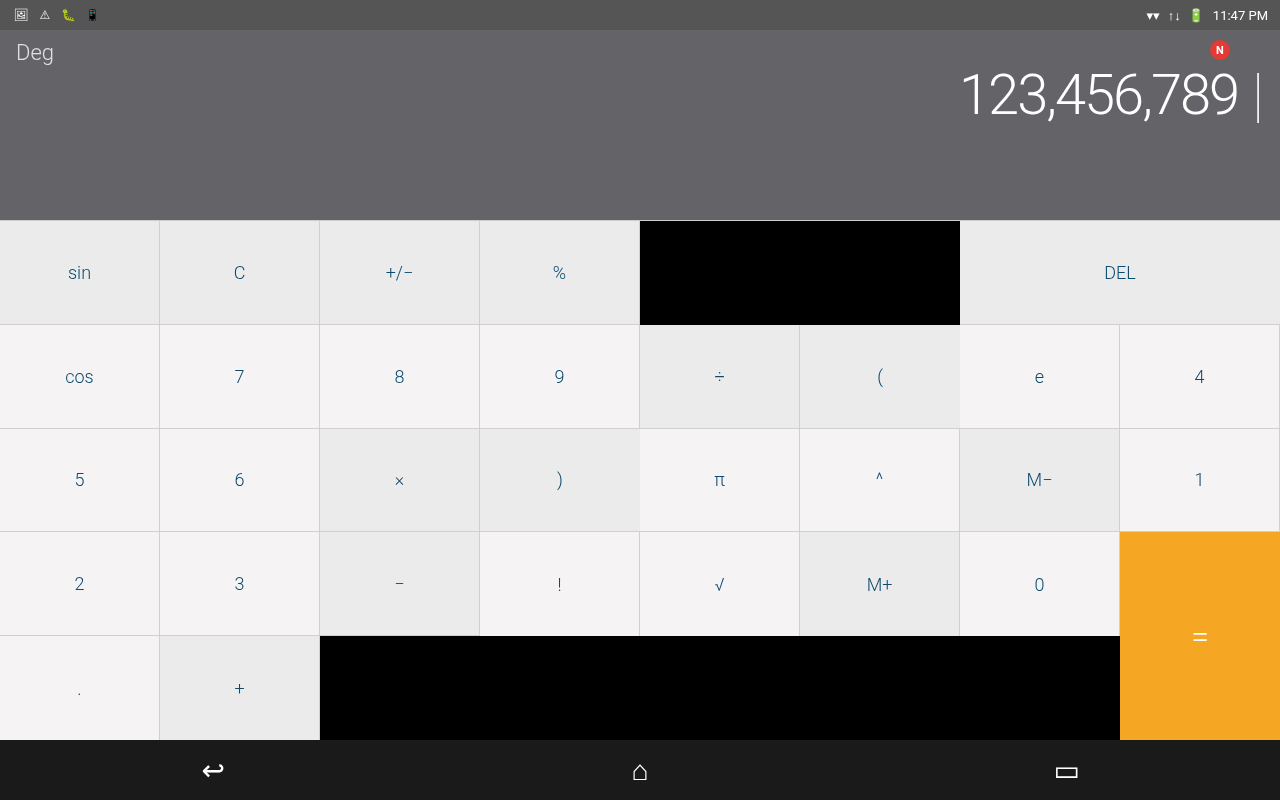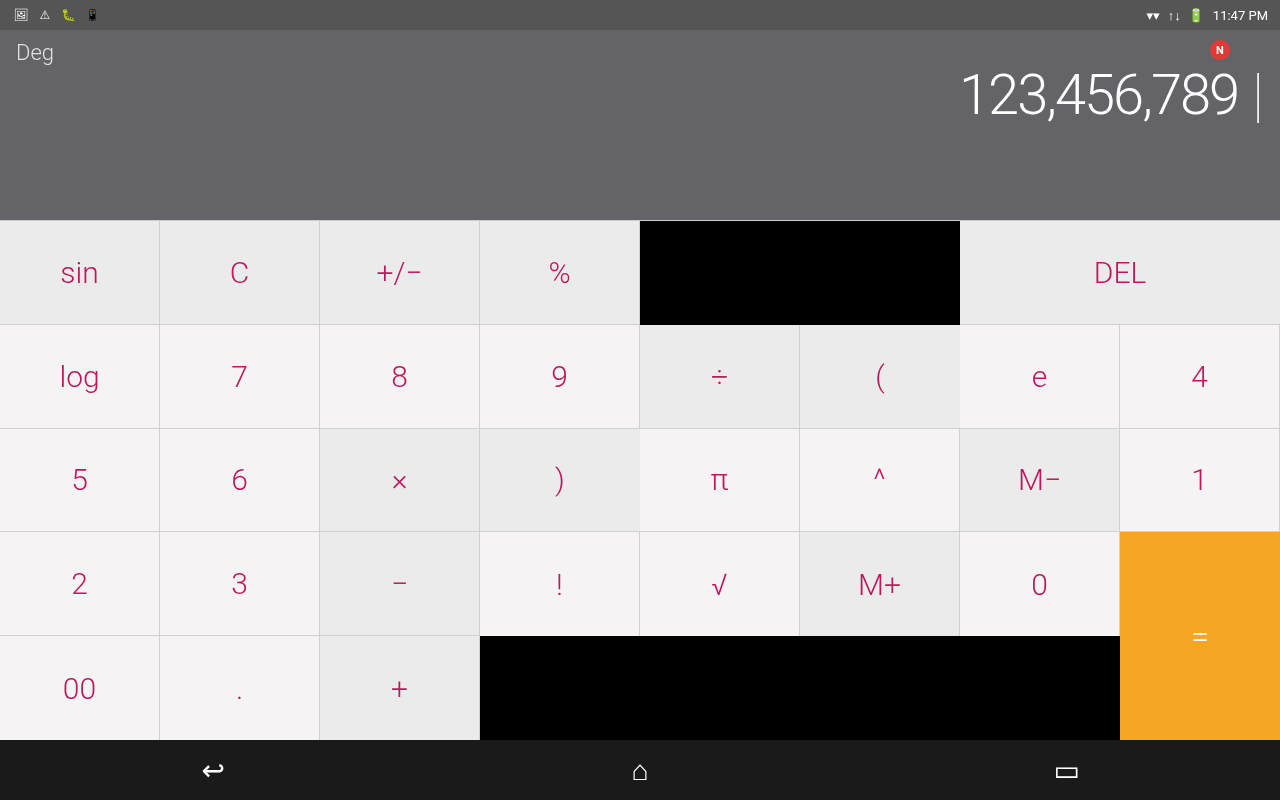--- a/index.html
+++ b/index.html
@@ -122,23 +122,23 @@
       display: grid;
       grid-template-columns: repeat(8, 1fr);
       grid-template-rows: repeat(5, 1fr);
       border-top: 1px solid #ccc;
     }
 
     .cell {
       display: flex;
       align-items: center;
       justify-content: center;
-      font-size: 30px;
+      font-size: 18px;
       font-weight: 300;
-      color: #be185d;
+      color: #0c4a6e;
       border-right: 1px solid #d0d0d0;
       border-bottom: 1px solid #d0d0d0;
       background: #f5f3f3;
       cursor: pointer;
       user-select: none;
     }
     .cell.light-gray { background: #ebebeb; }
     .cell.orange {
       background: #f5a623;
       color: #fff;
@@ -189,21 +189,21 @@
 </div>
 
 <div id="calc-grid">
 
   <div class="cell light-gray">sin</div>
   <div class="cell light-gray">C</div>
   <div class="cell light-gray">+/−</div>
   <div class="cell light-gray">%</div>
   <div class="cell light-gray cell-del">DEL</div>
 
-  <div class="cell">log</div>
+  <div class="cell">cos</div>
   <div class="cell">7</div>
   <div class="cell">8</div>
   <div class="cell">9</div>
   <div class="cell light-gray">÷</div>
   <div class="cell light-gray no-right-border">(</div>
 
   <div class="cell">e</div>
   <div class="cell">4</div>
   <div class="cell">5</div>
   <div class="cell">6</div>
@@ -216,21 +216,20 @@
   <div class="cell">1</div>
   <div class="cell">2</div>
   <div class="cell">3</div>
   <div class="cell light-gray">−</div>
   <div class="cell orange cell-equals">=</div>
 
   <div class="cell no-bottom-border">!</div>
   <div class="cell no-bottom-border">√</div>
   <div class="cell light-gray no-bottom-border">M+</div>
   <div class="cell no-bottom-border">0</div>
-  <div class="cell no-bottom-border">00</div>
   <div class="cell no-bottom-border">.</div>
   <div class="cell light-gray no-bottom-border">+</div>
 
 </div>
 
 <div id="nav-bar">
   <div class="nav-btn">↩</div>
   <div class="nav-btn">⌂</div>
   <div class="nav-btn">▭</div>
 </div>

